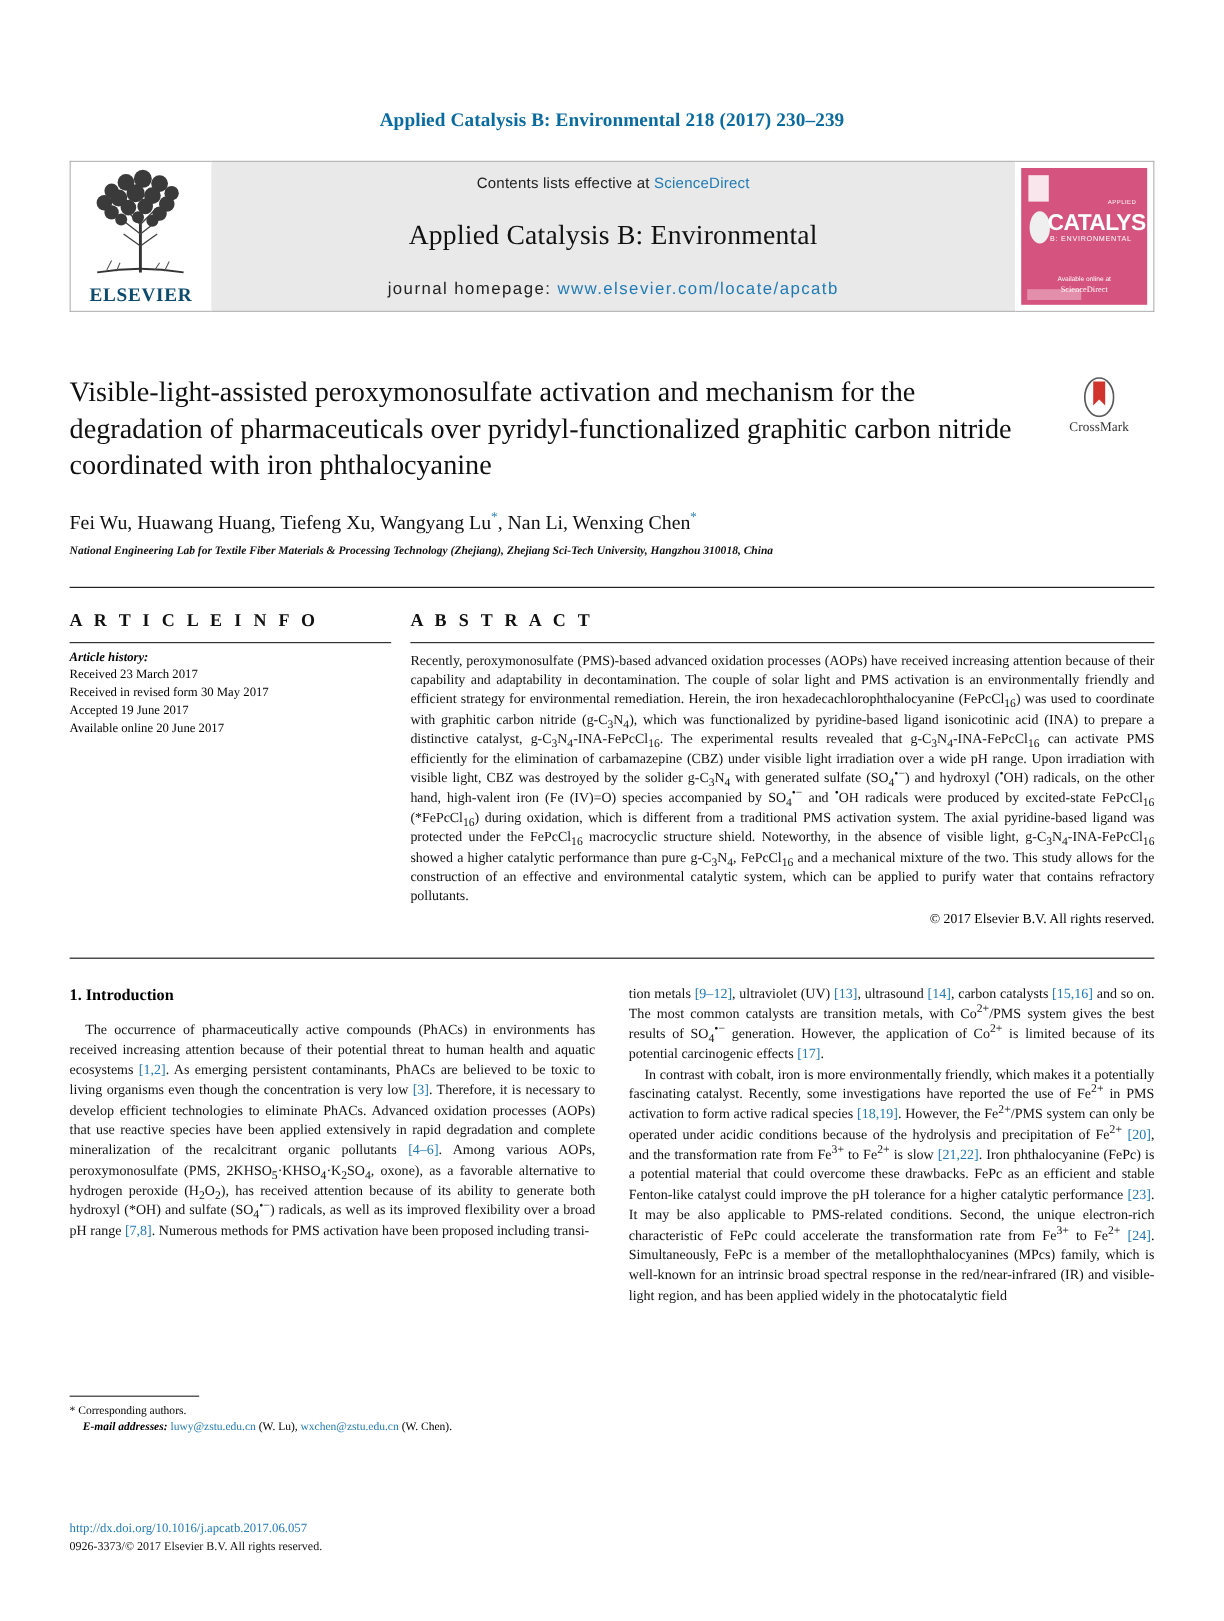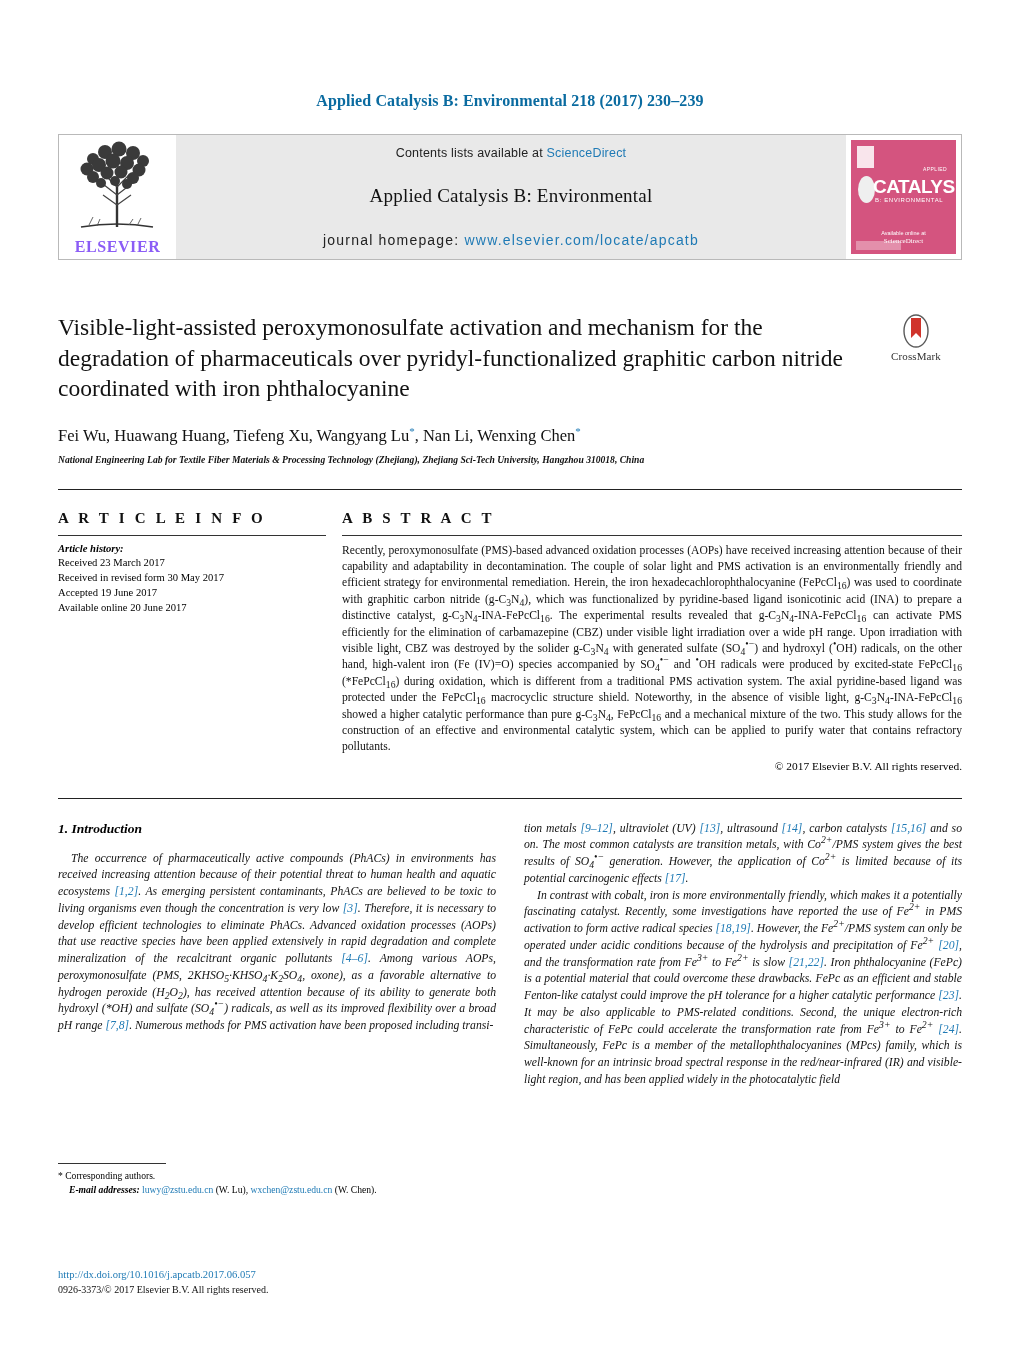--- a/index.html
+++ b/index.html
@@ -53,21 +53,21 @@
   .tree-svg { position:absolute; top:4px; left:8px; }
   .elsevier-word {
     position: absolute;
     bottom: 3px;
     left: 0;
     width: 100%;
     text-align: center;
     font-family: "Liberation Serif", serif;
     font-size: 16px;
     letter-spacing: .6px;
-    color: #8b5cf6;
+    color: #0c4a6e;
     font-weight: bold;
   }
   .banner {
     flex: 1 1 auto;
     background: #e9e9e9;
     border-top: 1px solid #b9b9b9;
     border-bottom: 1px solid #b9b9b9;
     display: flex;
     flex-direction: column;
     justify-content: space-between;
@@ -77,21 +77,21 @@
   }
   .banner-contents {
     font-family: "Liberation Sans", sans-serif;
     font-size: 12.5px;
     color: #222;
     letter-spacing: .2px;
   }
   .banner-contents .sd { color: #1f7ab5; }
   .banner-title {
     font-family: "Liberation Serif", serif;
-    font-size: 19px;
+    font-size: 23px;
     color: #111;
     letter-spacing: .2px;
   }
   .banner-home {
     font-family: "Liberation Sans", sans-serif;
     font-size: 14px;
     letter-spacing: 1.2px;
     color: #222;
   }
   .banner-home .url { color: #1f7ab5; }
@@ -281,21 +281,21 @@
   
   .rule-bottom {
     margin: 26px 58px 0 58px;
     border-top: 1.4px solid #222;
   }
   .body-cols {
     display: flex;
     margin: 22px 58px 0 58px;
     gap: 28px;
   }
-  .bcol { flex: 1 1 0; position: relative; font-style: italic; }
+  .bcol { flex: 1 1 0; position: relative; }
   h2.section-head {
     font-family: "Liberation Serif", serif;
     font-size: 13.5px;
     font-weight: bold;
     margin: 0 0 14px 0;
   }
   p.body-p {
     margin: 0;
     font-size: 11.7px;
     line-height: 1.432;
@@ -378,21 +378,21 @@
           </g>
           <path d="M14 88 Q50 82 86 88" stroke="#333" stroke-width="1.6" fill="none"></path>
           <path d="M22 86 L26 78 M30 87 L33 80 M70 87 L74 79 M62 86 L66 80" stroke="#555" stroke-width="0.9"></path>
         </g>
       </svg>
       <div class="elsevier-word">ELSEVIER</div>
     </div>
 
     <div class="banner">
       <div class="banner-contents">
-        <span>Contents lists available at </span><span class="sd">ScienceDirect</span>
+        <span>Contents lists effective at </span><span class="sd">ScienceDirect</span>
       </div>
       <div class="banner-title">Applied Catalysis B: Environmental</div>
       <div class="banner-home">
         <span>journal homepage: </span><span class="url">www.elsevier.com/locate/apcatb</span>
       </div>
     </div>
 
     <div class="cover-thumb">
       <div class="cover-inner">
         <div class="cover-el"></div>

